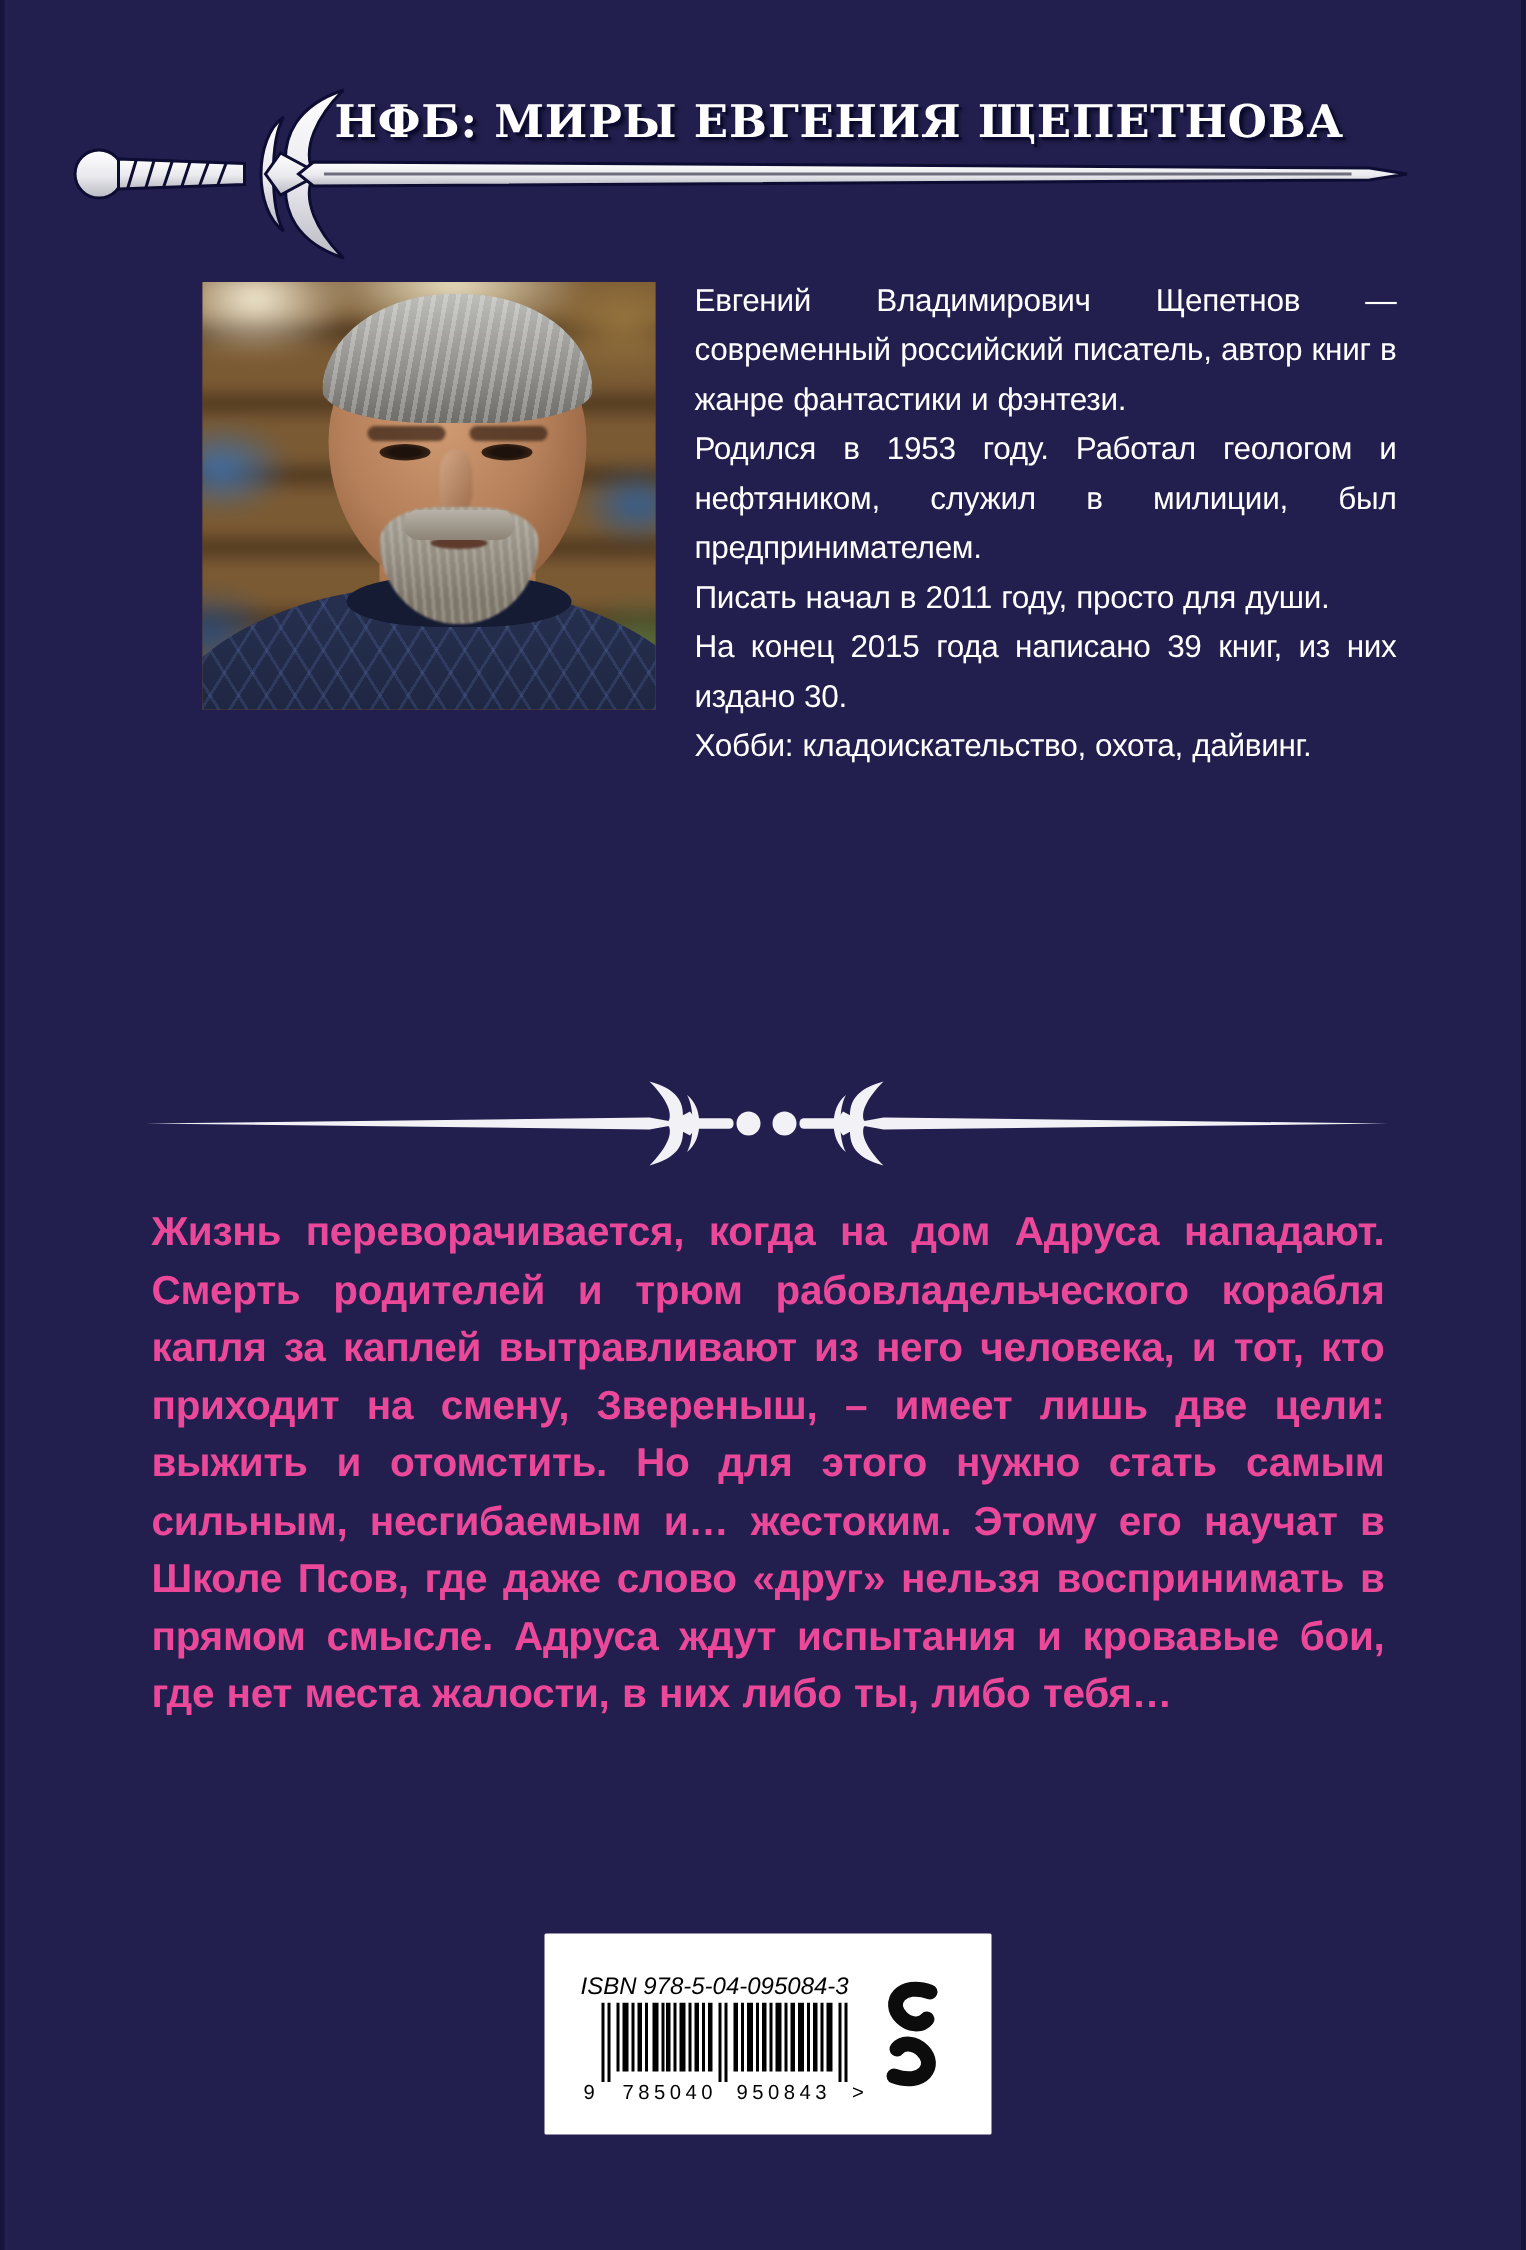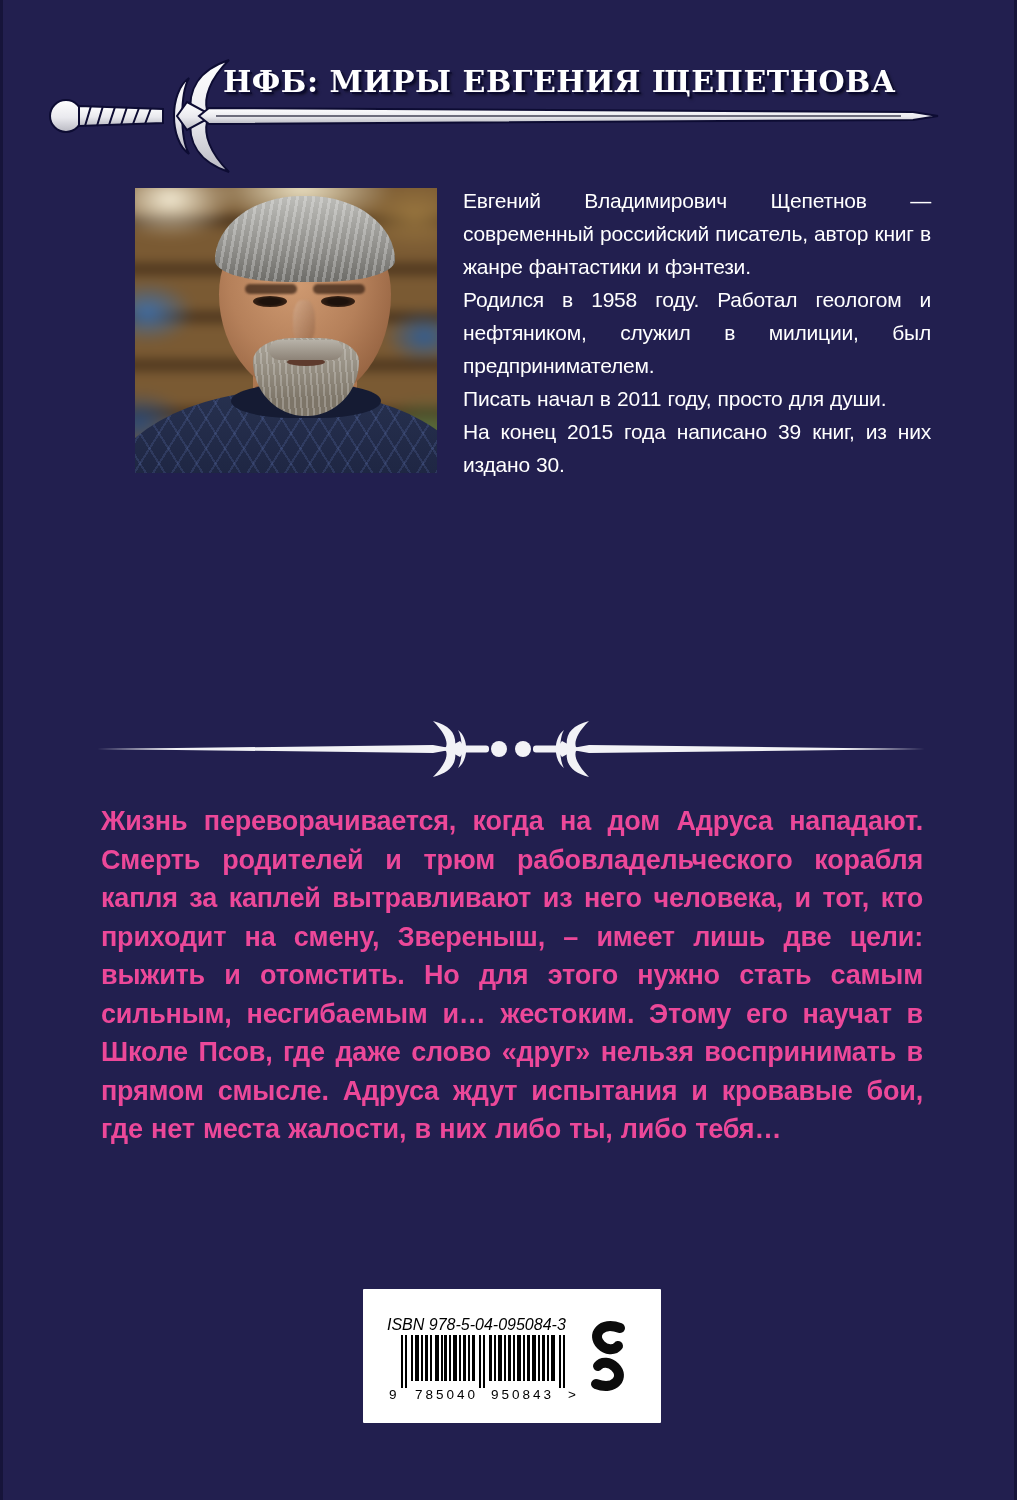--- a/index.html
+++ b/index.html
@@ -136,23 +136,24 @@
       <div class="brow l"></div>
       <div class="brow r"></div>
       <div class="eye l"></div>
       <div class="eye r"></div>
       <div class="nose"></div>
       <div class="beard"></div>
       <div class="mouth"></div>
       <div class="mustache"></div>
     </div>
     <p>Евгений Владимирович Щепетнов — современный российский писатель, автор книг в жанре фантастики и фэнтези.</p>
-    <p>Родился в 1958 году. Работал геологом и нефтяником, служил в милиции, был предпринимателем.</p>
+    <p>Родился в 1953 году. Работал геологом и нефтяником, служил в милиции, был предпринимателем.</p>
     <p>Писать начал в 2011 году, просто для души.</p>
     <p>На конец 2015 года написано 39 книг, из них издано 30.</p>
+    <p>Хобби: кладоискательство, охота, дайвинг.</p>
   </div>
 
   <svg class="divider-swords" viewBox="0 0 836 58" xmlns="http://www.w3.org/2000/svg">
     <defs>
       <g id="half-sword" fill="#f2f2f6">
 
         <path d="M4,29 L340,25 L362,29 L340,33 Z"></path>
 
         <path d="M362,29 C364,14 358,6 340,1 C352,13 355,22 353,27 L349,29 L353,31 C355,36 352,45 340,57 C358,52 364,44 362,29 Z"></path>
         <path d="M365,10 C376,18 376,40 365,48 C370,40 370,18 365,10 Z"></path>

